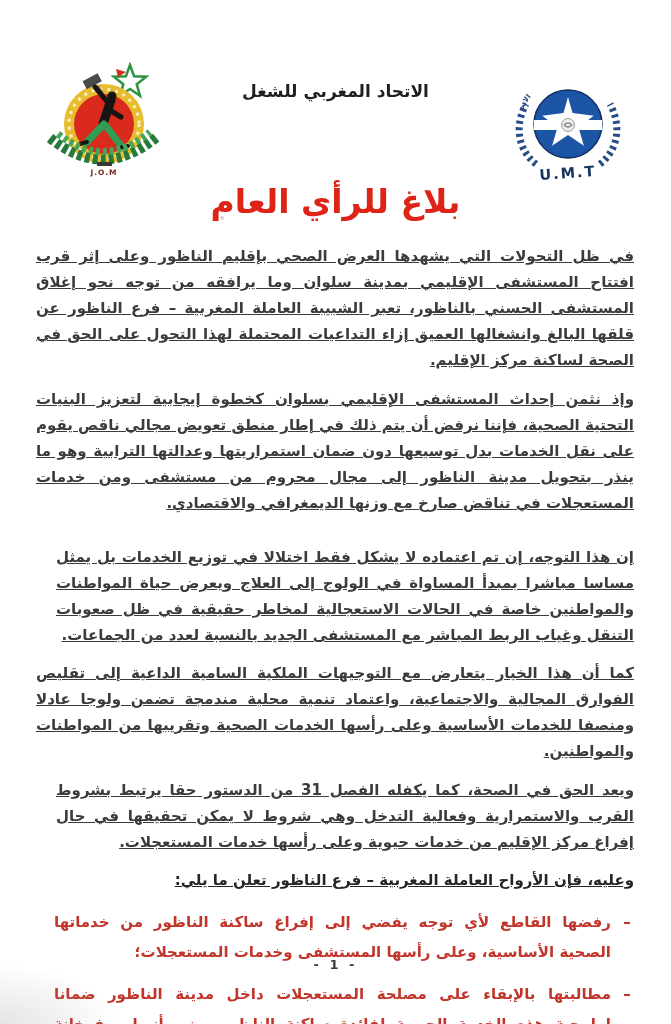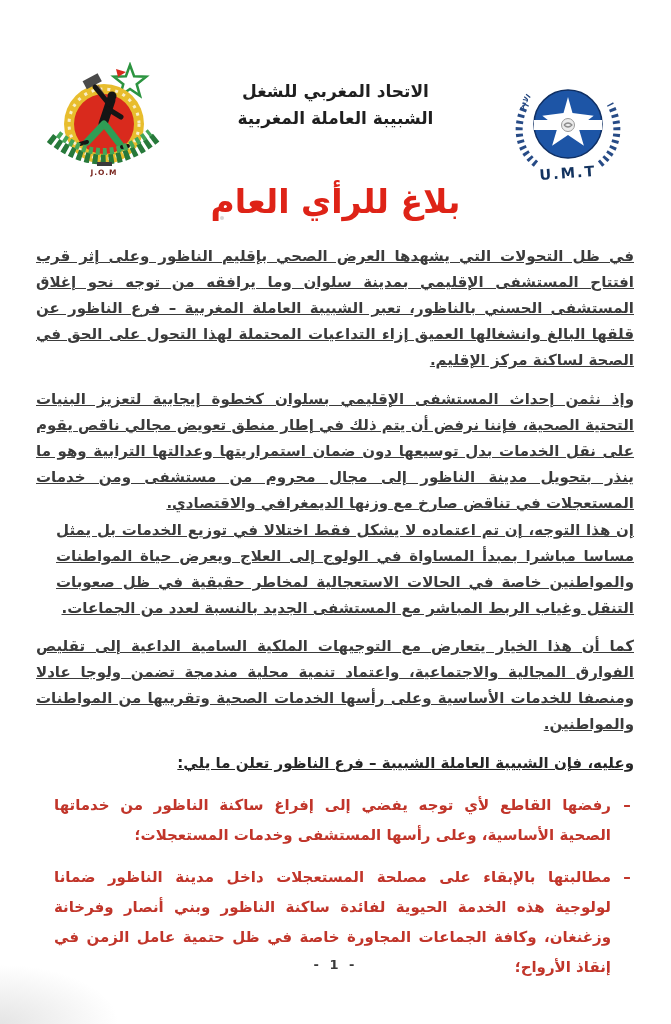--- a/index.html
+++ b/index.html
@@ -31,21 +31,21 @@
     position:absolute; left:220px; top:216px; width:4px; height:4px;
     background:#b9b9b9; border-radius:50%; opacity:.6;
   }
   
   .doc-body {
     position:absolute; top:243px; left:36px; right:37px;
     font-size:15px; line-height:26px; color:#3b3b3b; font-weight:600;
     text-align:justify; text-justify:inter-word;
   }
   .doc-body p { margin:0 0 13px;text-decoration:underline; }
-  .doc-body p.p2 { margin-bottom:1px; }
+  .doc-body p.p2 { margin-bottom:28px; }
   .doc-body p.p3, .doc-body p.p5 { margin-bottom:12px;margin-left:20px; }
   .doc-body p.p4 { }
   .intro {
     font-weight:bold; color:#262626; line-height:27px; margin:0 0 12px;
     text-align:right;
   }
   .bullet {
     display:flex; align-items:flex-start; gap:9px;
     color:#c1352a; font-weight:bold; line-height:30px; margin:0 0 12px;
   }
@@ -90,21 +90,20 @@
 
       <path d="M8,76 Q62,120 116,74" fill="none" stroke="#27793a" stroke-width="10" stroke-dasharray="5 3"></path>
       <path d="M16,72 Q62,108 108,70" fill="none" stroke="#44a658" stroke-width="7" stroke-dasharray="4 3"></path>
       <rect x="55" y="100" width="15" height="4" fill="#3a3a3a"></rect>
       <text x="62" y="113" text-anchor="middle" font-size="7.5" font-weight="bold" fill="#7a2720" letter-spacing="1">J.O.M</text>
     </svg>
   </div>
 
   <div class="org-block">
     <div>الاتحاد المغربي للشغل</div>
-    <div>الشبيبة العاملة المغربية</div>
   </div>
 
   <div class="logo-umt">
     <svg viewBox="0 0 128 114" width="128" height="114">
       <defs>
         <path id="umtArc" d="M 20 36 A 48 48 0 0 1 108 36" fill="none"></path>
       </defs>
       <text font-size="7" fill="#1b3f7a" font-weight="bold">
         <textPath href="#umtArc" startOffset="12%">الاتحاد المغربي للشغل</textPath>
       </text>
@@ -125,22 +124,23 @@
   </div>
 
   <h1 class="doc-title">بلاغ للرأي العام</h1>
   <div class="speck"></div>
 
   <main class="doc-body">
     <p class="p1">في ظل التحولات التي يشهدها العرض الصحي بإقليم الناظور وعلى إثر قرب افتتاح المستشفى الإقليمي بمدينة سلوان وما يرافقه من توجه نحو إغلاق المستشفى الحسني بالناظور، تعبر الشبيبة العاملة المغربية – فرع الناظور عن قلقها البالغ وانشغالها العميق إزاء التداعيات المحتملة لهذا التحول على الحق في الصحة لساكنة مركز الإقليم.</p>
     <p class="p2">وإذ نثمن إحداث المستشفى الإقليمي بسلوان كخطوة إيجابية لتعزيز البنيات التحتية الصحية، فإننا نرفض أن يتم ذلك في إطار منطق تعويض مجالي ناقص يقوم على نقل الخدمات بدل توسيعها دون ضمان استمراريتها وعدالتها الترابية وهو ما ينذر بتحويل مدينة الناظور إلى مجال محروم من مستشفى ومن خدمات المستعجلات في تناقض صارخ مع وزنها الديمغرافي والاقتصادي.</p>
     <p class="p3">إن هذا التوجه، إن تم اعتماده لا يشكل فقط اختلالا في توزيع الخدمات بل يمثل مساسا مباشرا بمبدأ المساواة في الولوج إلى العلاج ويعرض حياة المواطنات والمواطنين خاصة في الحالات الاستعجالية لمخاطر حقيقية في ظل صعوبات التنقل وغياب الربط المباشر مع المستشفى الجديد بالنسبة لعدد من الجماعات.</p>
     <p class="p4">كما أن هذا الخيار يتعارض مع التوجيهات الملكية السامية الداعية إلى تقليص الفوارق المجالية والاجتماعية، واعتماد تنمية محلية مندمجة تضمن ولوجا عادلا ومنصفا للخدمات الأساسية وعلى رأسها الخدمات الصحية وتقريبها من المواطنات والمواطنين.</p>
+    <p class="p5">ويعد الحق في الصحة، كما يكفله الفصل 31 من الدستور حقا يرتبط بشروط القرب والاستمرارية وفعالية التدخل وهي شروط لا يمكن تحقيقها في حال إفراغ مركز الإقليم من خدمات حيوية وعلى رأسها خدمات المستعجلات.</p>
 
-    <p class="intro">وعليه، فإن الشبيبة العاملة الشبيبة – فرع الناظور تعلن ما يلي:</p>
+    <p class="intro">وعليه، فإن الأرواح العاملة المغربية – فرع الناظور تعلن ما يلي:</p>
 
     <div>
       <div class="bullet">
         <span class="dash">–</span>
         <span class="btext">رفضها القاطع لأي توجه يفضي إلى إفراغ ساكنة الناظور من خدماتها الصحية الأساسية، وعلى رأسها المستشفى وخدمات المستعجلات؛</span>
       </div>
       <div class="bullet">
         <span class="dash">–</span>
         <span class="btext">مطالبتها بالإبقاء على مصلحة المستعجلات داخل مدينة الناظور ضمانا لولوجية هذه الخدمة الحيوية لفائدة ساكنة الناظور وبني أنصار وفرخانة وزغنغان، وكافة الجماعات المجاورة خاصة في ظل حتمية عامل الزمن في إنقاذ الأرواح؛</span>
       </div>

